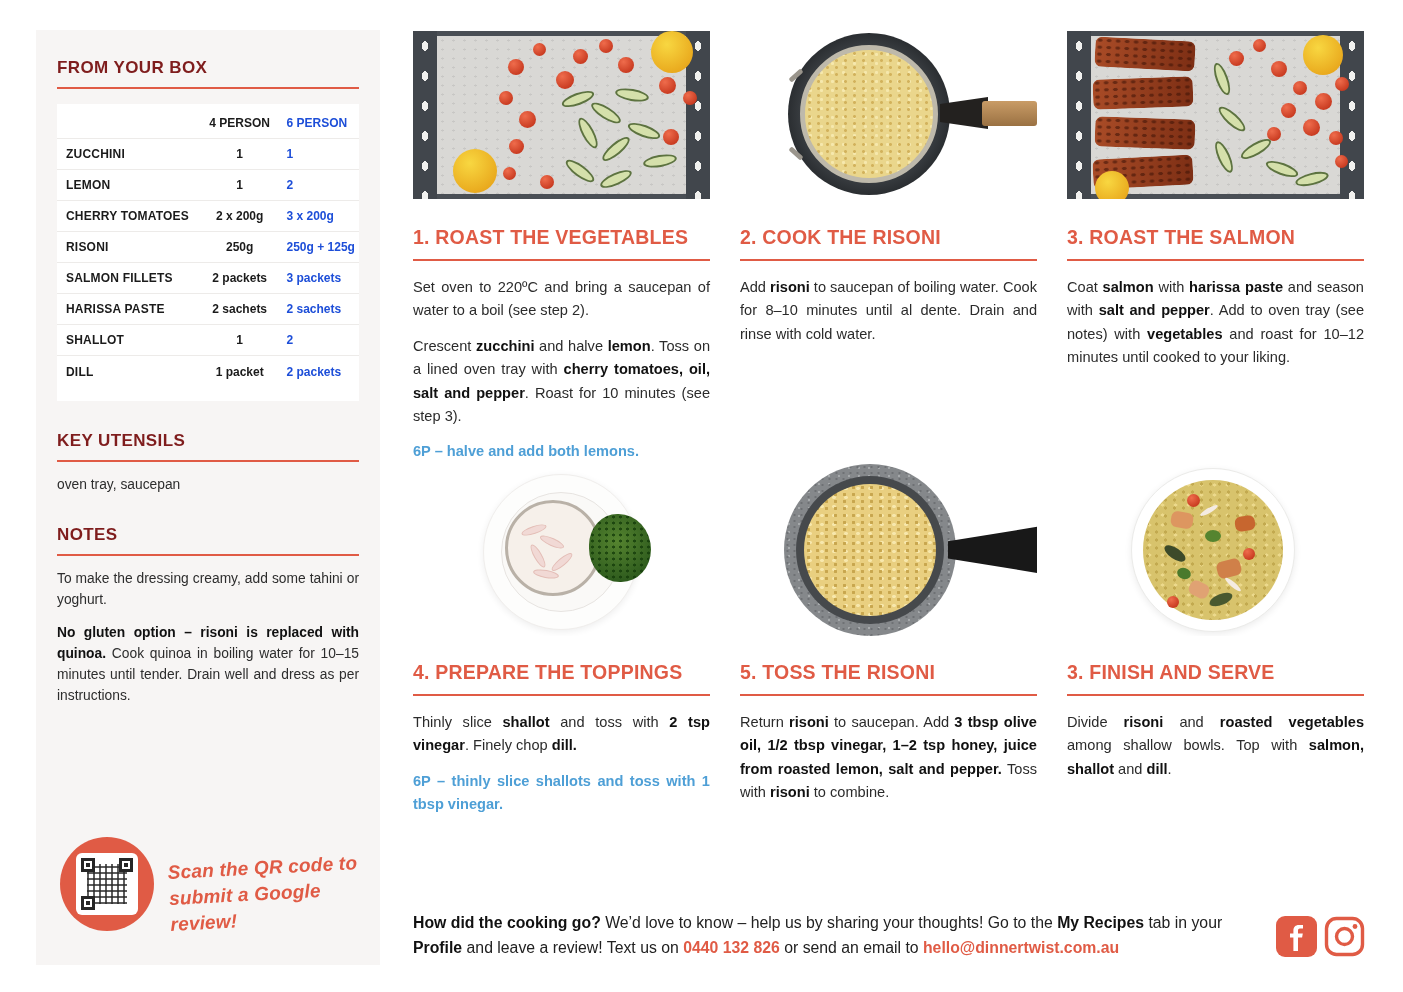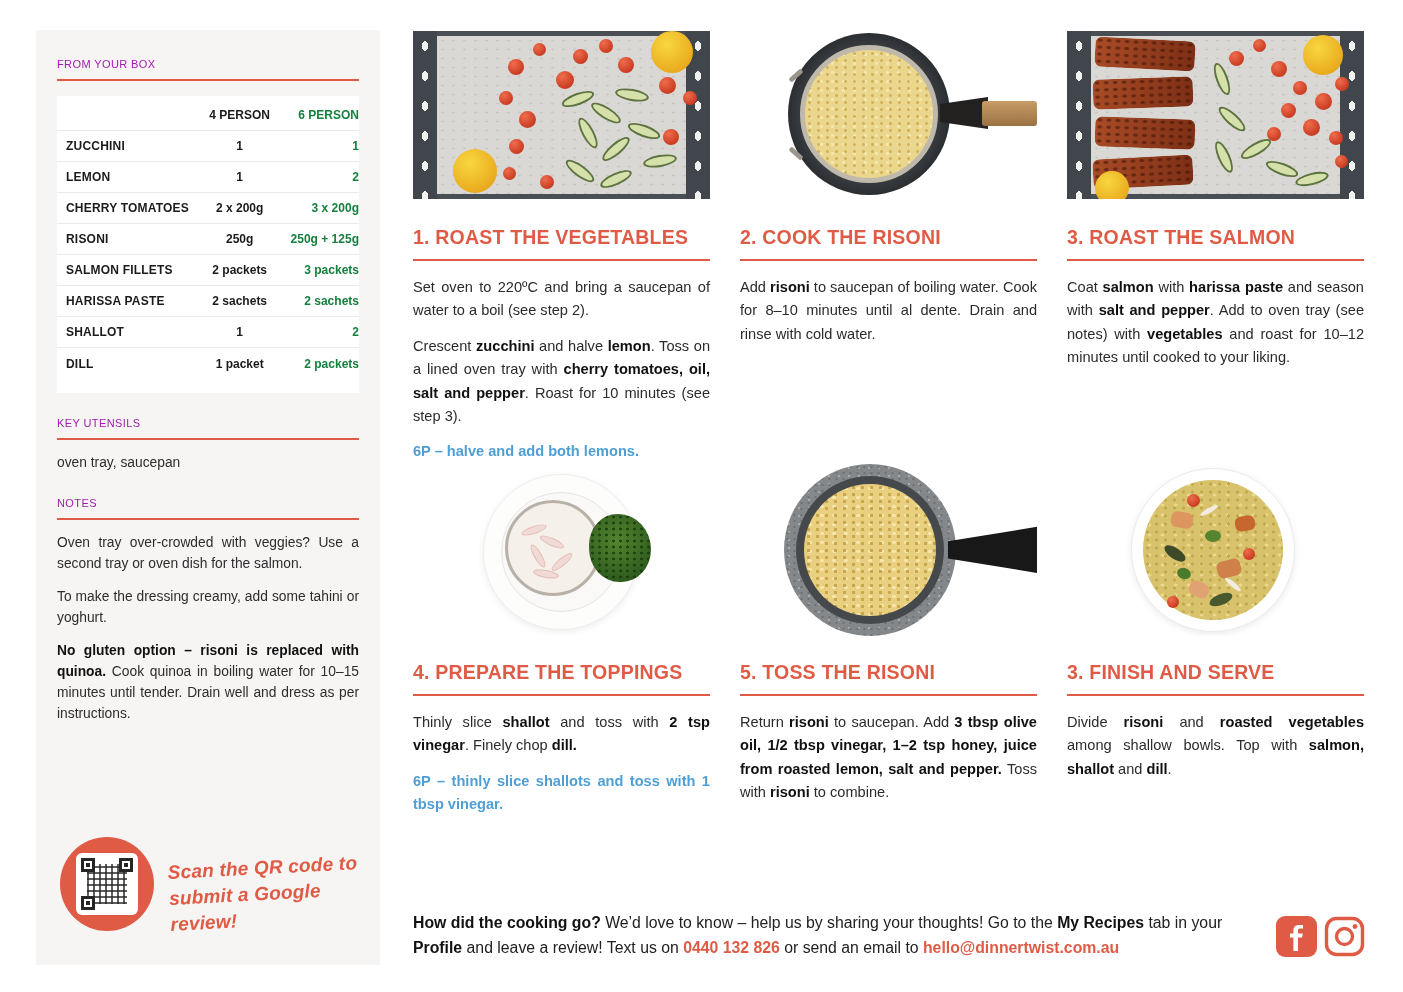--- a/index.html
+++ b/index.html
@@ -1,32 +1,32 @@
 <!DOCTYPE html>
 <html><head>
 <meta charset="utf-8">
 <style>
   * { margin:0; padding:0; box-sizing:border-box; }
   html,body { width:1403px; height:992px; background:#ffffff; font-family:"Liberation Sans", sans-serif; }
   .page { position:relative; width:1403px; height:992px; background:#fff; overflow:hidden; }
 
   
   .sidebar { position:absolute; left:36px; top:30px; width:344px; height:935px; background:#f7f5f4; padding:28px 21px 18px 21px; }
-  .side-h { font-size:11px; font-weight:400; color:#a21caf; letter-spacing:.4px; }
+  .side-h { font-size:17px; font-weight:700; color:#7f1d1d; letter-spacing:.4px; }
   .side-rule { height:2px; background:#e05b45; margin:9px 0 0 0; }
 
   .ing-table { background:#fff; margin-top:15px; padding:4px 0 14px 0; }
   .ing-row { display:flex; align-items:center; height:31px; border-bottom:1px solid #edebe9; font-size:12px; font-weight:700; }
   .ing-row:last-child { border-bottom:none; }
   .ing-head { border-bottom:1px solid #edebe9; }
   .ing-name { width:45%; padding-left:9px; color:#1b1b1b; letter-spacing:.2px; }
   .ing-p4 { width:31%; text-align:center; color:#1b1b1b; }
-  .ing-p6 { width:24%; text-align:right; color:#15803d; }
-
-  .side-section { margin-top:24px; }
+  .ing-p6 { width:24%; text-align:left; color:#1d4ed8; }
+
+  .side-section { margin-top:30px; }
   .side-text { font-size:13.8px; color:#2d2d2d; line-height:21px; margin-top:12px; text-align:justify; }
   .side-text p { margin-bottom:12px; }
   .side-text p:last-child { margin-bottom:0; }
   .b { font-weight:700; color:#111; }
   .accent { color:#e05b45; font-weight:700; }
 
   .qr-row { position:absolute; left:21px; bottom:30px; width:302px; height:100px; }
   .qr-circle { position:absolute; left:3px; top:2px; width:94px; height:94px; border-radius:50%; background:#e05b45; }
   .qr-box { position:absolute; left:16px; top:16px; width:62px; height:62px; background:#fff; border-radius:6px; padding:6px;
             background-image:
@@ -172,21 +172,20 @@
     <div class="side-section">
       <h2 class="side-h">KEY UTENSILS</h2>
       <div class="side-rule"></div>
       <div class="side-text">oven tray, saucepan</div>
     </div>
 
     <div class="side-section">
       <h2 class="side-h">NOTES</h2>
       <div class="side-rule"></div>
       <div class="side-text">
-        <p>Oven tray over-crowded with veggies? Use a second tray or oven dish for the salmon.</p>
         <p>To make the dressing creamy, add some tahini or yoghurt.</p>
         <p><span class="b">No gluten option – risoni is replaced with quinoa.</span><span> Cook quinoa in boiling water for 10–15 minutes until tender. Drain well and dress as per instructions.</span></p>
       </div>
     </div>
 
     <div class="qr-row">
       <div class="qr-circle">
         <div class="qr-box">
           <span class="finder f1">
               <i></i>

